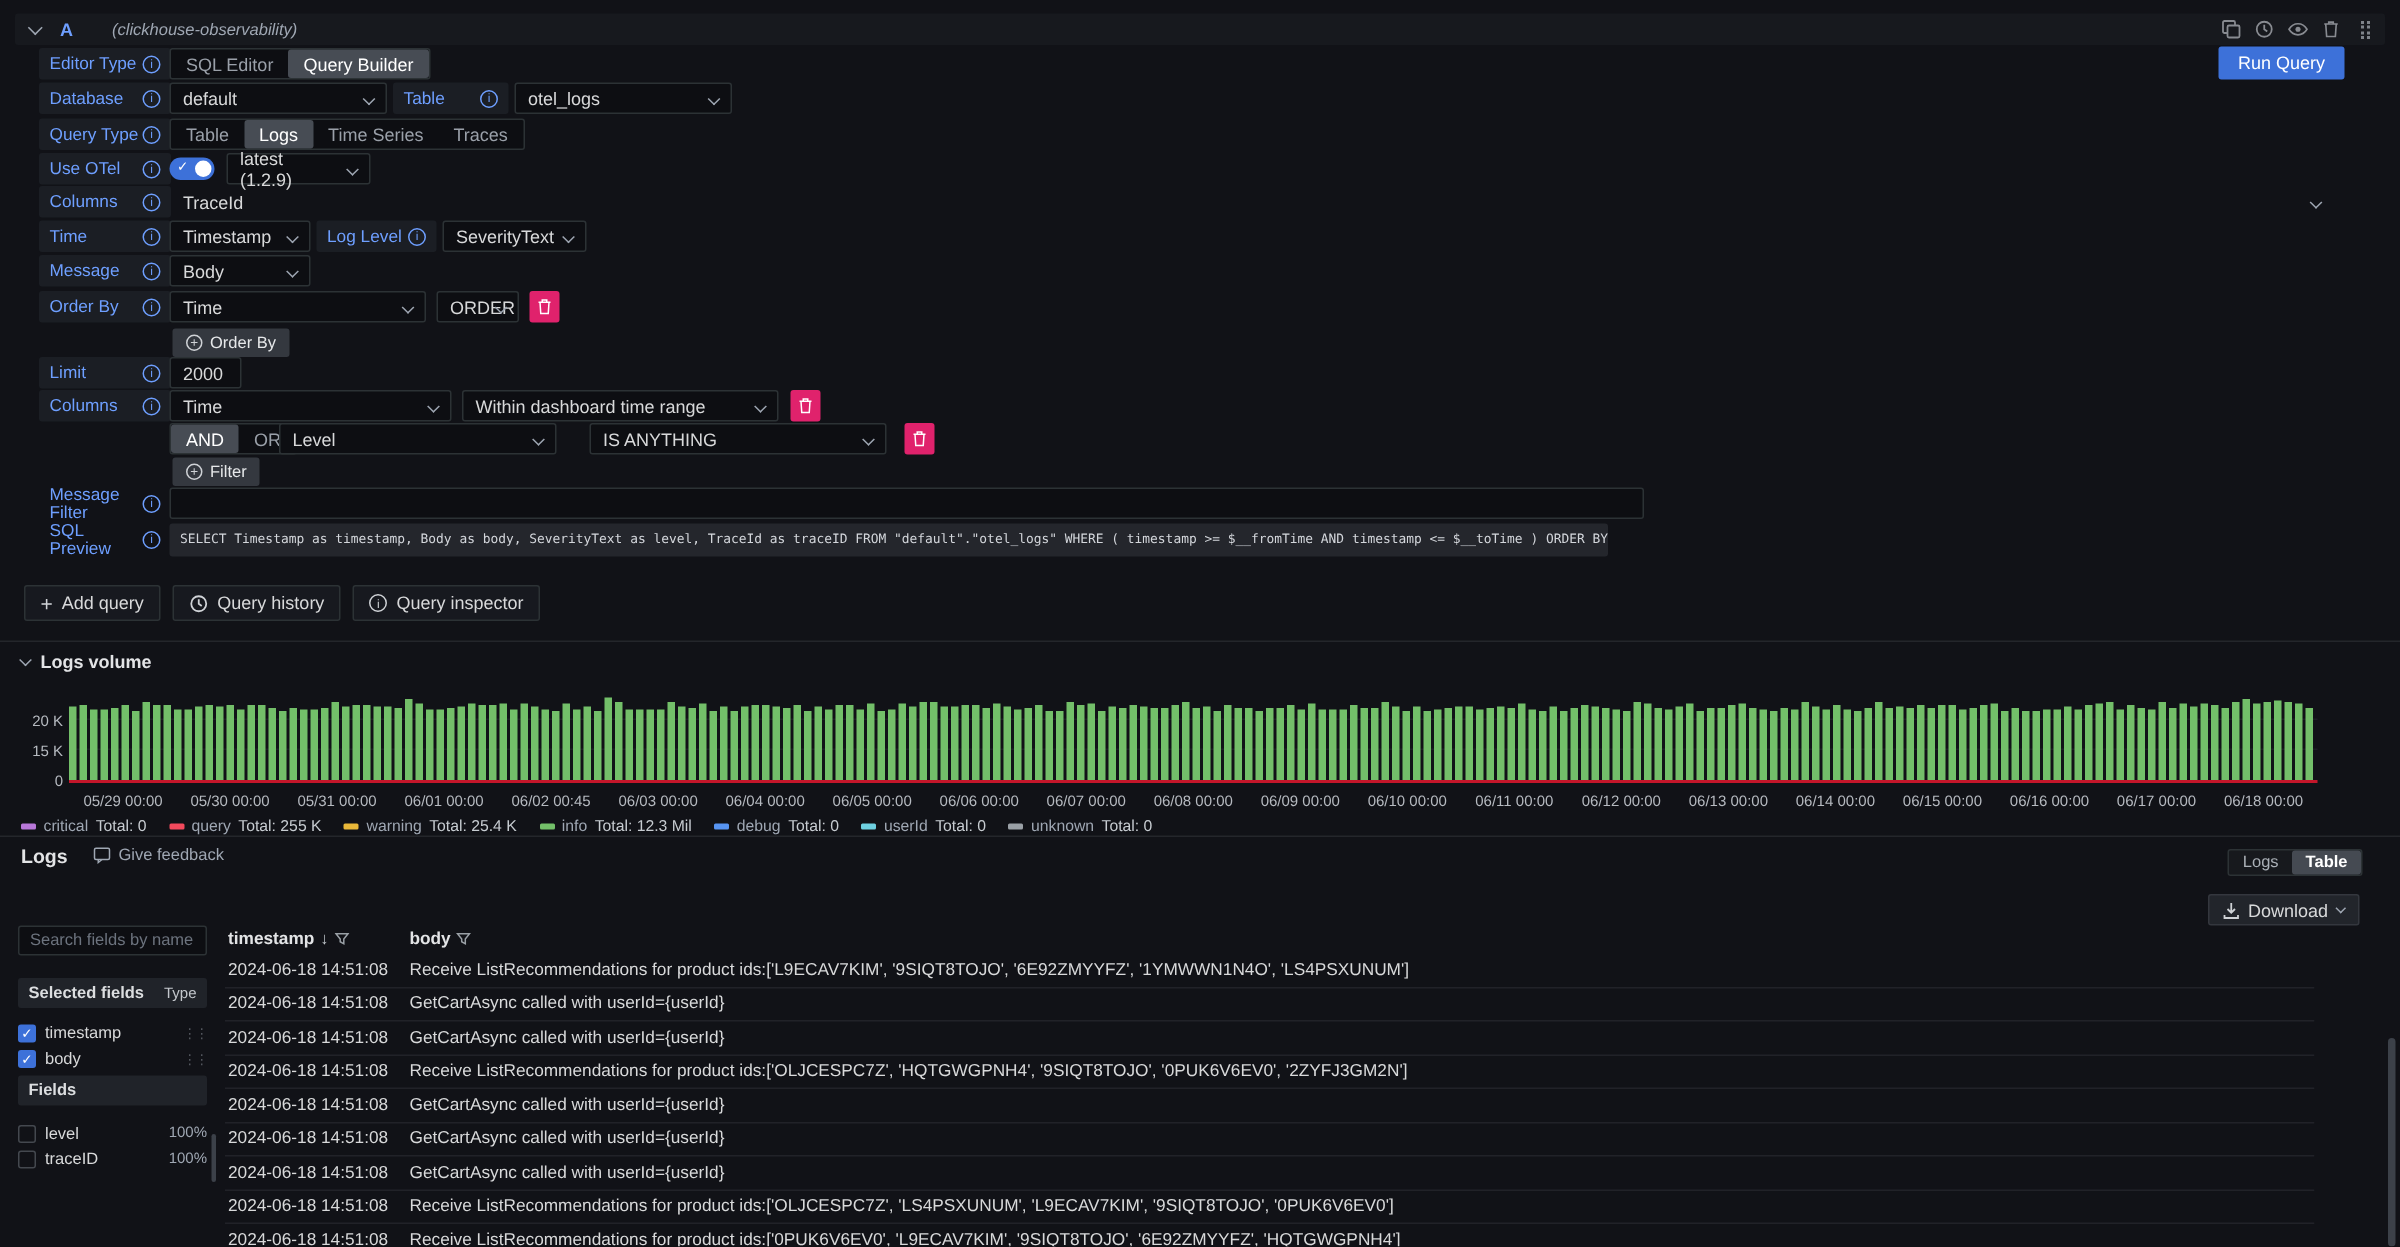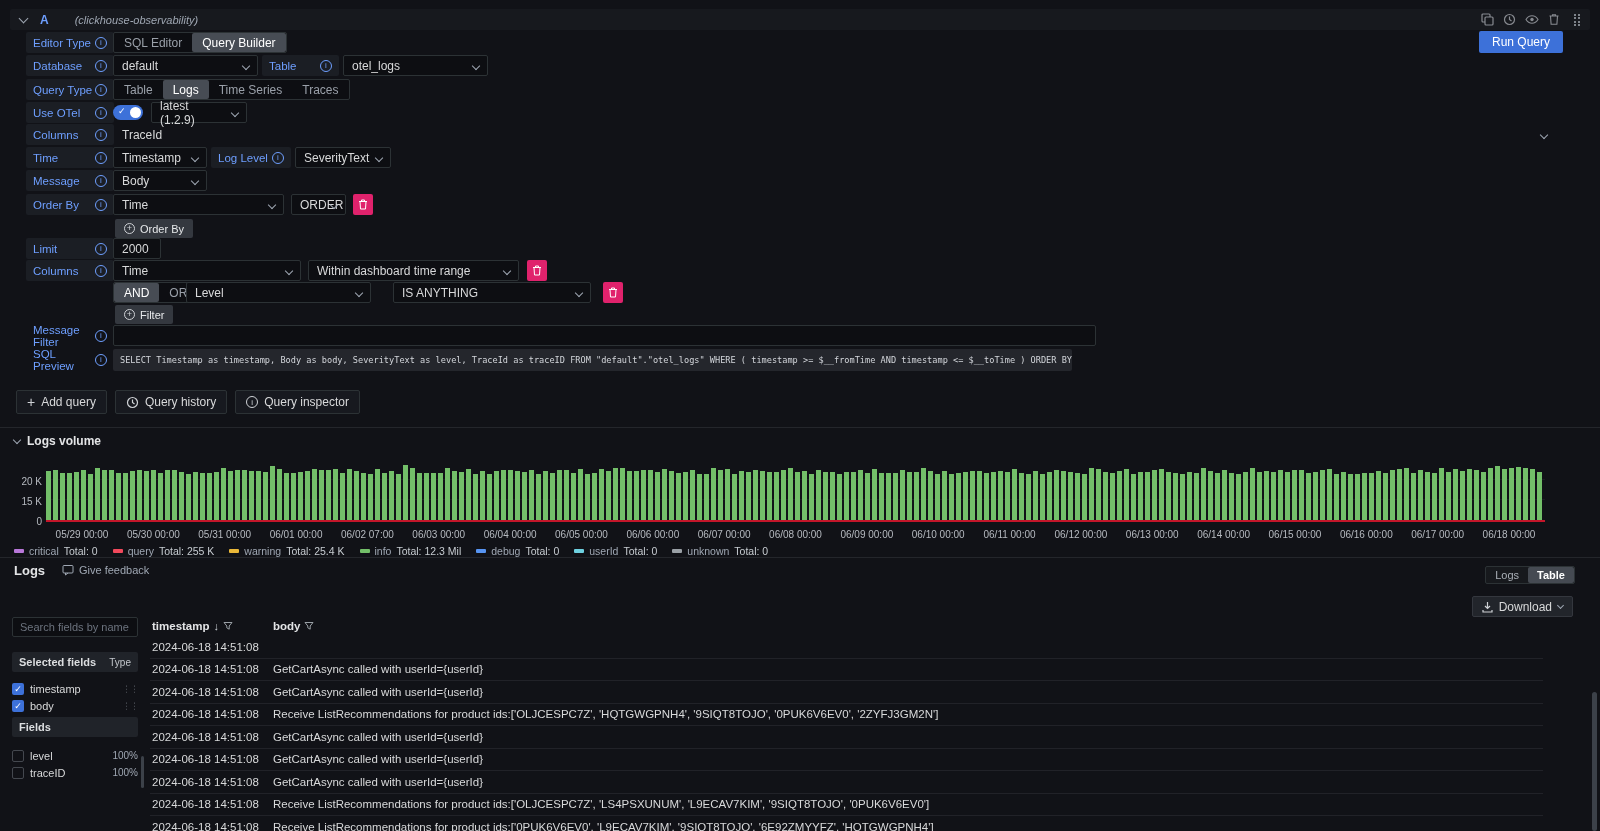--- a/index.html
+++ b/index.html
@@ -507,21 +507,21 @@
         <i style="height: 51px;"></i>
         <i style="height: 48px;"></i>
       </div>
     <div class="redline"></div>
   </div>
   <div class="xlabels">
       <span style="left: 36px;">05/29 00:00</span>
       <span style="left: 107.35px;">05/30 00:00</span>
       <span style="left: 178.7px;">05/31 00:00</span>
       <span style="left: 250.05px;">06/01 00:00</span>
-      <span style="left: 321.4px;">06/02 07:00</span>
+      <span style="left: 321.4px;">06/02 00:45</span>
       <span style="left: 392.75px;">06/03 00:00</span>
       <span style="left: 464.1px;">06/04 00:00</span>
       <span style="left: 535.45px;">06/05 00:00</span>
       <span style="left: 606.8px;">06/06 00:00</span>
       <span style="left: 678.15px;">06/07 00:00</span>
       <span style="left: 749.5px;">06/08 00:00</span>
       <span style="left: 820.85px;">06/09 00:00</span>
       <span style="left: 892.2px;">06/10 00:00</span>
       <span style="left: 963.55px;">06/11 00:00</span>
       <span style="left: 1034.9px;">06/12 00:00</span>
@@ -638,20 +638,21 @@
   </div>
   <div class="thead" style="left:273px;top:620px;">
     <span>body</span>
     <svg width="10" height="10" viewBox="0 0 10 10">
         <path d="M1 1.5h8L6.2 5v3.2L3.8 6.8V5z" fill="none" stroke="#9aa0a6" stroke-width="1"></path>
       </svg>
   </div>
   <div class="tbl" id="logsTable">
       <div class="trow">
         <span class="tc-ts">2024-06-18 14:51:08</span>
+        <span class="tc-body">Receive ListRecommendations for product ids:['L9ECAV7KIM', '9SIQT8TOJO', '6E92ZMYYFZ', '1YMWWN1N4O', 'LS4PSXUNUM']</span>
       </div>
       <div class="trow">
         <span class="tc-ts">2024-06-18 14:51:08</span>
         <span class="tc-body">GetCartAsync called with userId={userId}</span>
       </div>
       <div class="trow">
         <span class="tc-ts">2024-06-18 14:51:08</span>
         <span class="tc-body">GetCartAsync called with userId={userId}</span>
       </div>
       <div class="trow">

